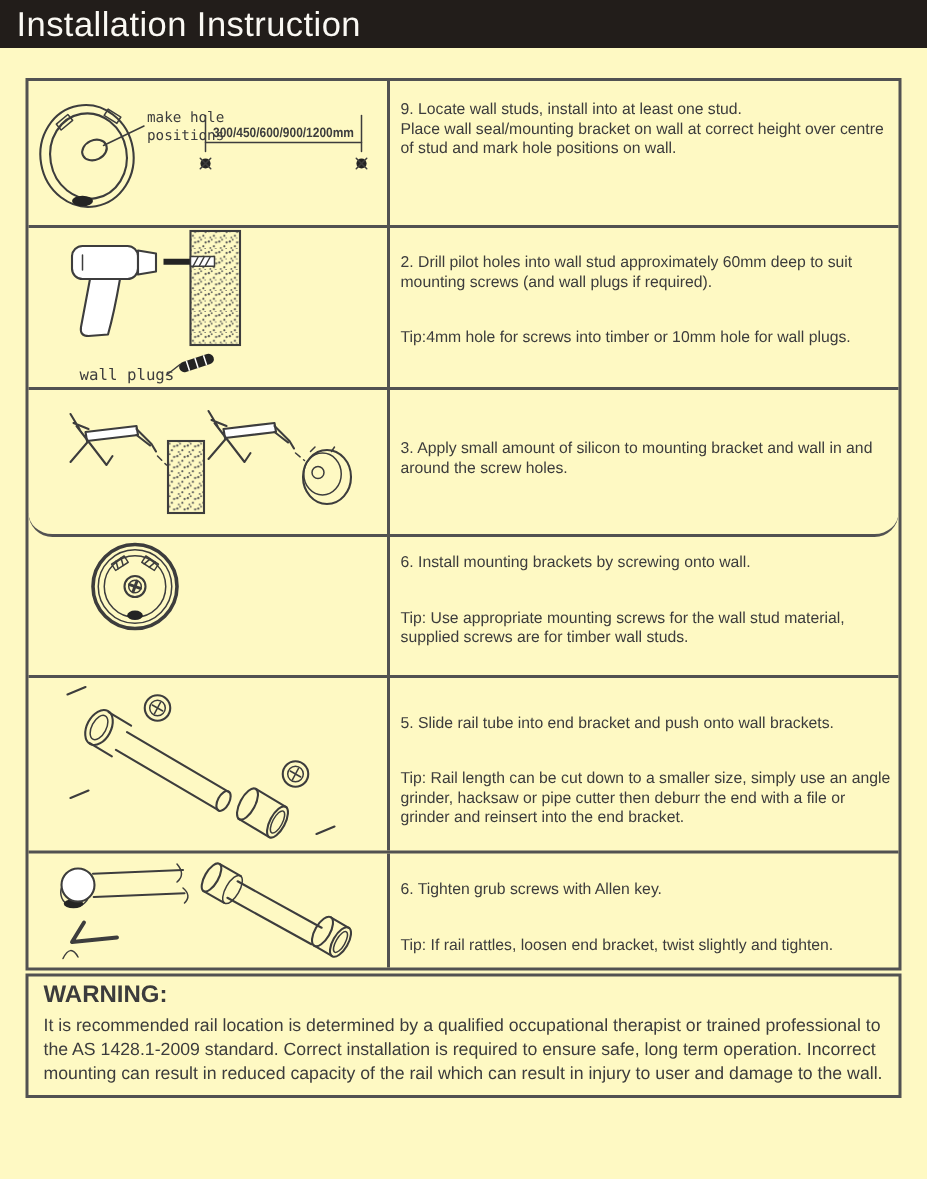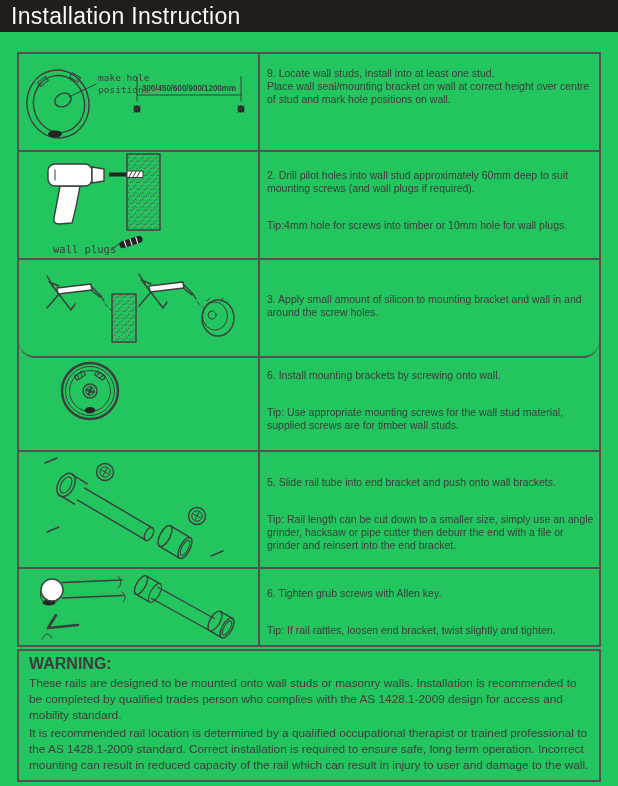--- a/index.html
+++ b/index.html
@@ -1,18 +1,18 @@
 <!DOCTYPE html>
 <html style="--header-bg: #221d1a; --header-text: #faf8f3; --body-text: #3c3c3c; --border: #525252; --line-art: #3d3d3d;"><head>
 <meta charset="utf-8">
 <style>
   * { margin:0; padding:0; box-sizing:border-box; }
   html,body { background:#fff; }
   .page {
-    position:relative; width:618px; height:786px; background:#22c55e;
+    position:relative; width:618px; height:786px; background:#fef9c3;
     font-family:"Liberation Sans", sans-serif; color:var(--body-text,#3c3c3c);
     overflow:hidden;
   }
   .titlebar {
     height:32px; background:var(--header-bg,#221d1a);
     display:flex; align-items:center; padding-left:11px;
   }
   .titlebar h1 {
     color:var(--header-text,#faf8f3); font-size:23px; font-weight:400; letter-spacing:.3px;
   }
@@ -280,18 +280,17 @@
         <div class="cell-text">
           <p class="step-text">6. Tighten grub screws with Allen key.</p>
           <p class="step-tip">Tip: If rail rattles, loosen end bracket, twist slightly and tighten.</p>
         </div>
       </div>
 
     </section>
 
     <section class="warnbox">
       <p class="warn-head">WARNING:</p>
-      <p class="warn-p">These rails are designed to be mounted onto wall studs or masonry walls. Installation is recommended to be completed by qualified trades person who complies with the AS 1428.1-2009 design for access and mobility standard.</p>
       <p class="warn-p">It is recommended rail location is determined by a qualified occupational therapist or trained professional to the AS 1428.1-2009 standard. Correct installation is required to ensure safe, long term operation. Incorrect mounting can result in reduced capacity of the rail which can result in injury to user and damage to the wall.</p>
     </section>
   </main>
 
 </div>
 
 </body></html>

